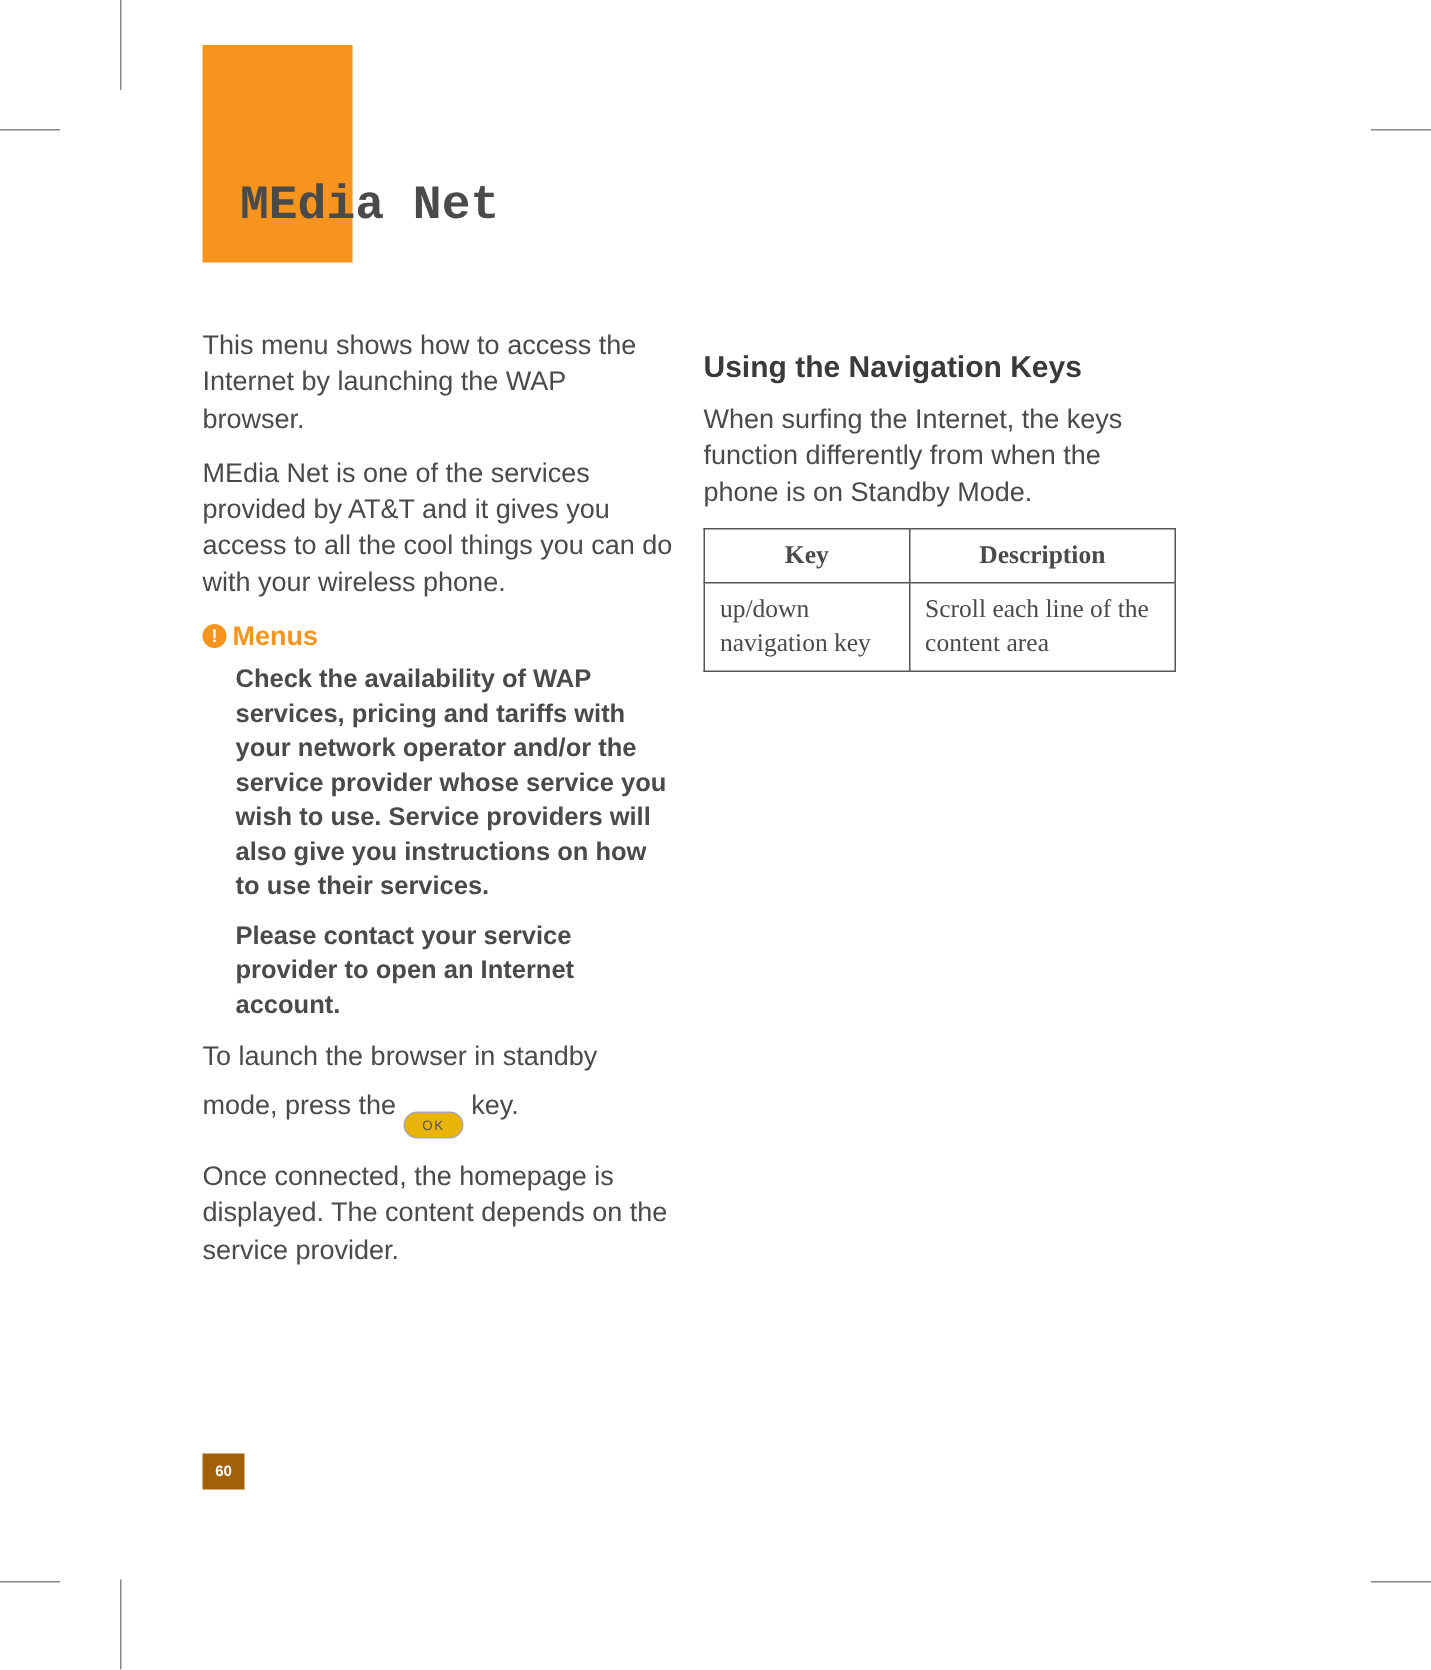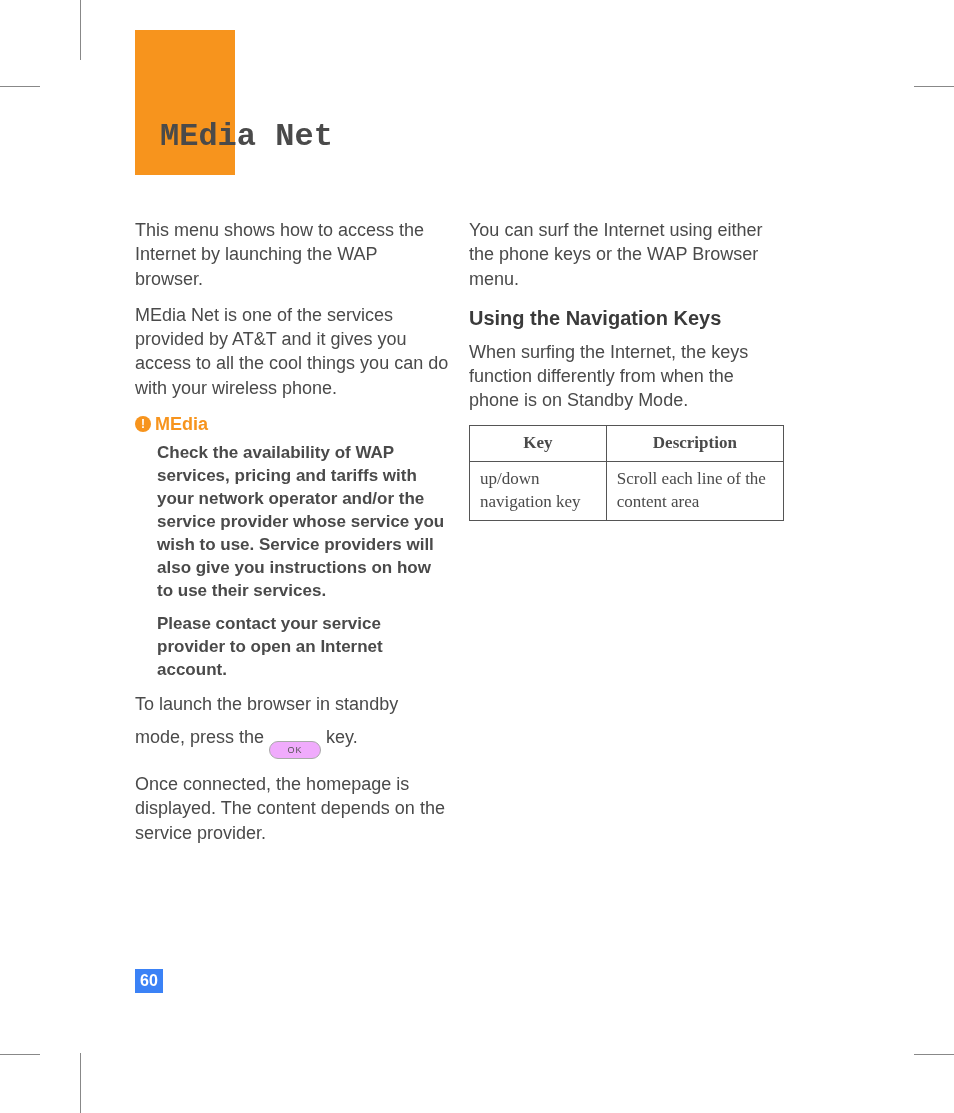--- a/index.html
+++ b/index.html
@@ -44,43 +44,43 @@
   }
   .col { width: 315px; font-size: 18px; line-height: 1.35; font-stretch: condensed; }
   .col p { margin-bottom: 12px; }
   .note-head { color: #f7941d; font-weight: bold; margin-top: 4px; margin-bottom: 6px; display:flex; align-items:center; gap:4px;}
   .note-icon { display:inline-flex; width:16px; height:16px; border-radius:50%; background:#f7941d; color:#fff; font-size:12px; font-weight:bold; align-items:center; justify-content:center;}
   .note-body { padding-left: 22px; font-size: 17px; font-weight: bold; }
   .note-body p { margin-bottom: 10px; }
   .h2 { font-weight: bold; font-size: 20px; margin-bottom: 8px; margin-top: 2px; font-stretch: condensed; color:#3a3a3a;}
   .key-ok {
     display: inline-flex; align-items: center; justify-content: center;
-    width: 52px; height: 18px; border-radius: 9px;
-    background: #f0abfc; border: 1px solid #aaa;
+    width: 40px; height: 18px; border-radius: 9px;
+    background: #eab308; border: 1px solid #aaa;
     font-size: 9px; letter-spacing: 1px; color: #555;
     vertical-align: middle; position: relative; top:-1px;margin-top:26px;
   }
   .key-end {
     display: inline-flex; align-items: center; justify-content: center;
     width: 40px; height: 18px; border-radius: 3px;
     background: #333; color: #ddd; font-size: 11px;
     vertical-align: middle; position: relative; top:-1px;
   }
   table.nav {
     border-collapse: collapse; width: 100%; margin-top: 6px;
     font-size: 17px;
   }
   table.nav th, table.nav td {
     border: 1px solid #555; padding: 6px 10px; text-align: left; font-family: Liberation Serif, serif;
   }
   table.nav th { text-align: center; font-weight: bold; }
   .page-num-box {
     position: absolute; left: 135px; bottom: 120px;
-    width: 28px; height: 24px; background: #3b82f6;
-    color: #fff; font-size: 16px; font-weight: bold;
+    width: 28px; height: 24px; background: #a16207;
+    color: #fff; font-size: 10px; font-weight: bold;
     display: flex; align-items: center; justify-content: center;
   }
 </style>
 </head>
 <body>
 
 <div class="crop-top-left2"></div>
 <div class="crop-left-h"></div>
 <div class="crop-right-h"></div>
 <div class="crop-bl-v"></div>
@@ -90,37 +90,36 @@
 <div class="orange-block"></div>
 <div class="page-title">MEdia Net</div>
 
 <div class="content">
   <div class="col">
     <p>This menu shows how to access the Internet by launching the WAP browser.</p>
     <p>MEdia Net is one of the services provided by AT&amp;T and it gives you access to all the cool things you can do with your wireless phone.</p>
 
     <div class="note-head">
       <span class="note-icon">!</span>
-      <span>MEdia</span>
+      <span>Menus</span>
     </div>
     <div class="note-body">
       <p>Check the availability of WAP services, pricing and tariffs with your network operator and/or the service provider whose service you wish to use. Service providers will also give you instructions on how to use their services.</p>
       <p>Please contact your service provider to open an Internet account.</p>
     </div>
 
     <p>
       <span>To launch the browser in standby mode, press the </span>
       <span class="key-ok">OK</span>
       <span> key.</span>
     </p>
     <p>Once connected, the homepage is displayed. The content depends on the service provider.</p>
   </div>
 
   <div class="col">
-    <p>You can surf the Internet using either the phone keys or the WAP Browser menu.</p>
     <div class="h2" style="margin-top:14px;">Using the Navigation Keys</div>
     <p>When surfing the Internet, the keys function differently from when the phone is on Standby Mode.</p>
     <table class="nav">
       <tbody>
           <tr>
         <th>Key</th>
         <th>Description</th>
       </tr>
       <tr>
         <td>up/down navigation key</td>

